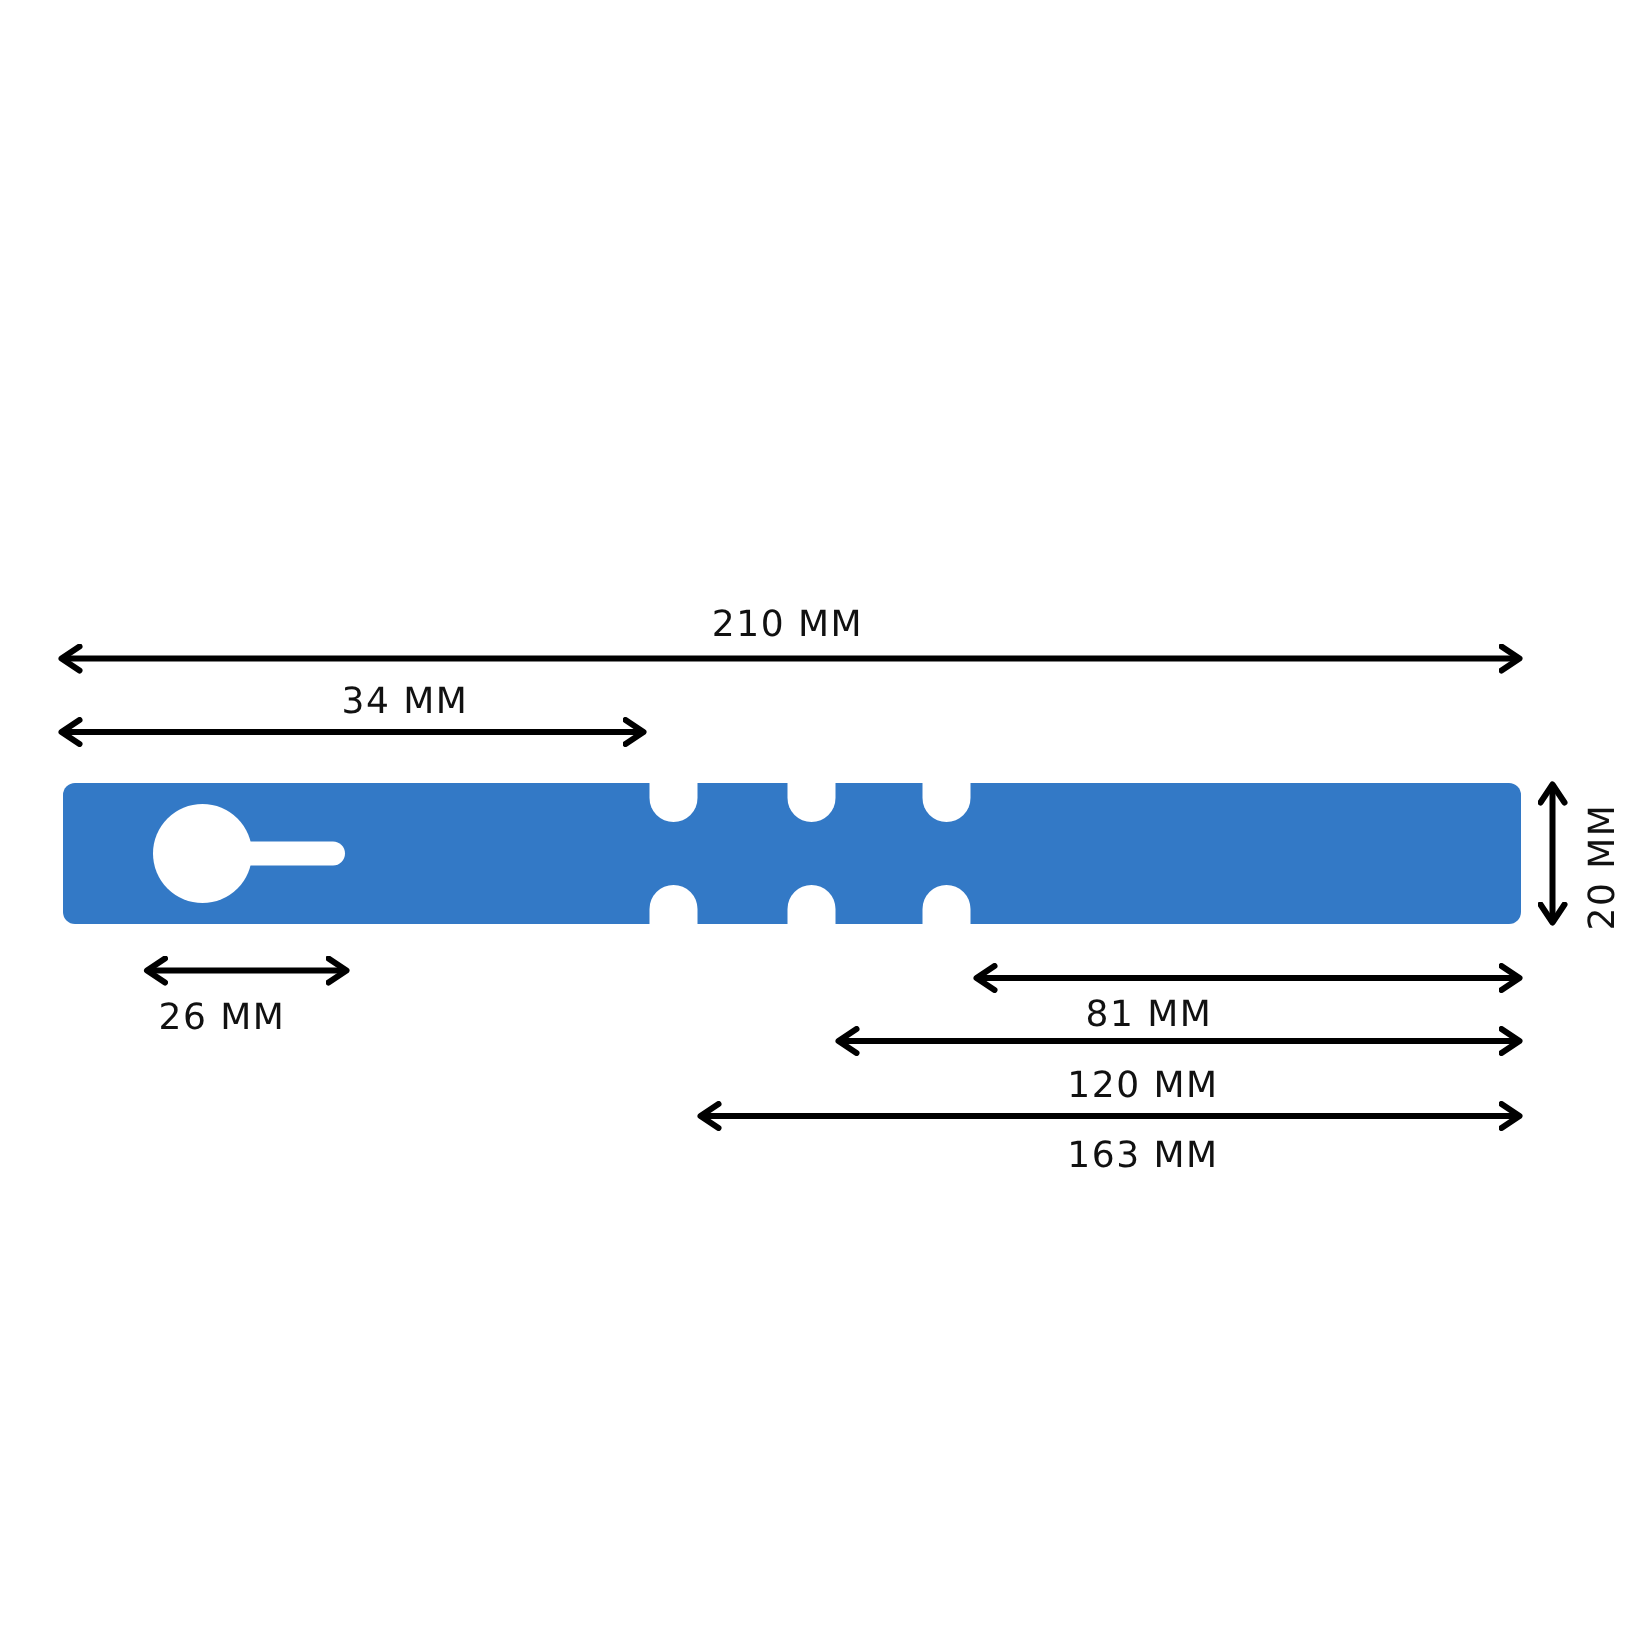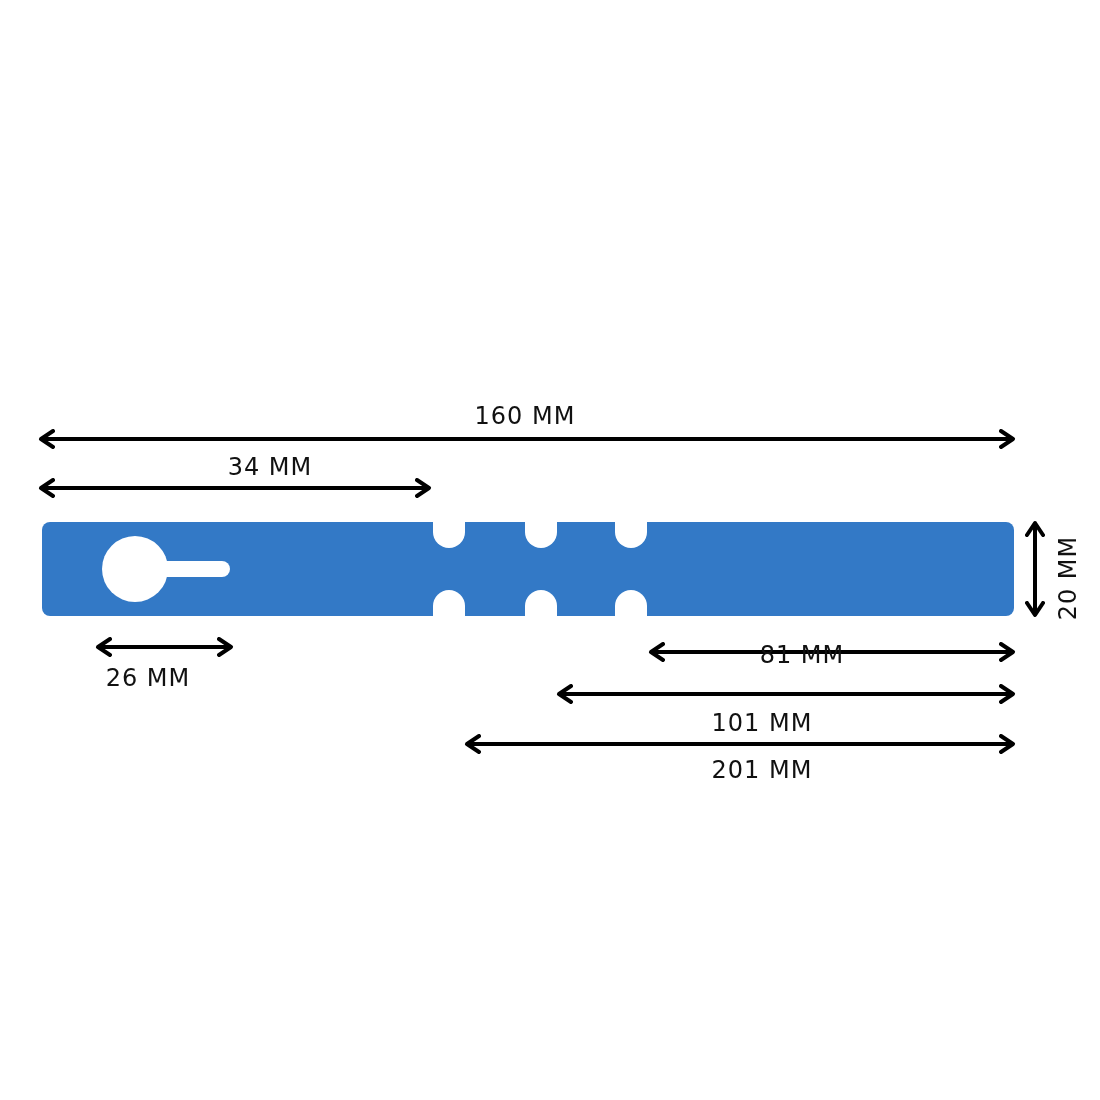--- a/index.html
+++ b/index.html
@@ -37,20 +37,20 @@
       <line x1="43" y1="488" x2="427" y2="488" stroke="#000" stroke-width="4" marker-start="url(#ah)" marker-end="url(#ah)"></line>
       <line x1="100" y1="647" x2="229" y2="647" stroke="#000" stroke-width="4" marker-start="url(#ah)" marker-end="url(#ah)"></line>
       <line x1="653" y1="652" x2="1011" y2="652" stroke="#000" stroke-width="4" marker-start="url(#ah)" marker-end="url(#ah)"></line>
       <line x1="561" y1="694" x2="1011" y2="694" stroke="#000" stroke-width="4" marker-start="url(#ah)" marker-end="url(#ah)"></line>
       <line x1="469" y1="744" x2="1011" y2="744" stroke="#000" stroke-width="4" marker-start="url(#ah)" marker-end="url(#ah)"></line>
       <line x1="1035" y1="525" x2="1035" y2="613" stroke="#000" stroke-width="4" marker-start="url(#ah)" marker-end="url(#ah)"></line>
     </g>
 </svg>
 
 <div id="labels">
-    <div class="lbl" style="left: 525px; top: 404px;">160 MM</div>
+    <div class="lbl" style="left: 525px; top: 404px;">210 MM</div>
     <div class="lbl" style="left: 270px; top: 455px;">34 MM</div>
     <div class="lbl" style="left: 148px; top: 666px;">26 MM</div>
-    <div class="lbl" style="left: 766px; top: 643px; margin-left: 36px;">81 MM</div>
-    <div class="lbl" style="left: 762px; top: 711px;">101 MM</div>
-    <div class="lbl" style="left: 762px; top: 758px;">201 MM</div>
+    <div class="lbl" style="left: 766px; top: 664px;">81 MM</div>
+    <div class="lbl" style="left: 762px; top: 711px;">120 MM</div>
+    <div class="lbl" style="left: 762px; top: 758px;">163 MM</div>
     <div class="lbl vert" style="left: 1068px; top: 578px;">20 MM</div>
   </div>
 
 </body></html>

